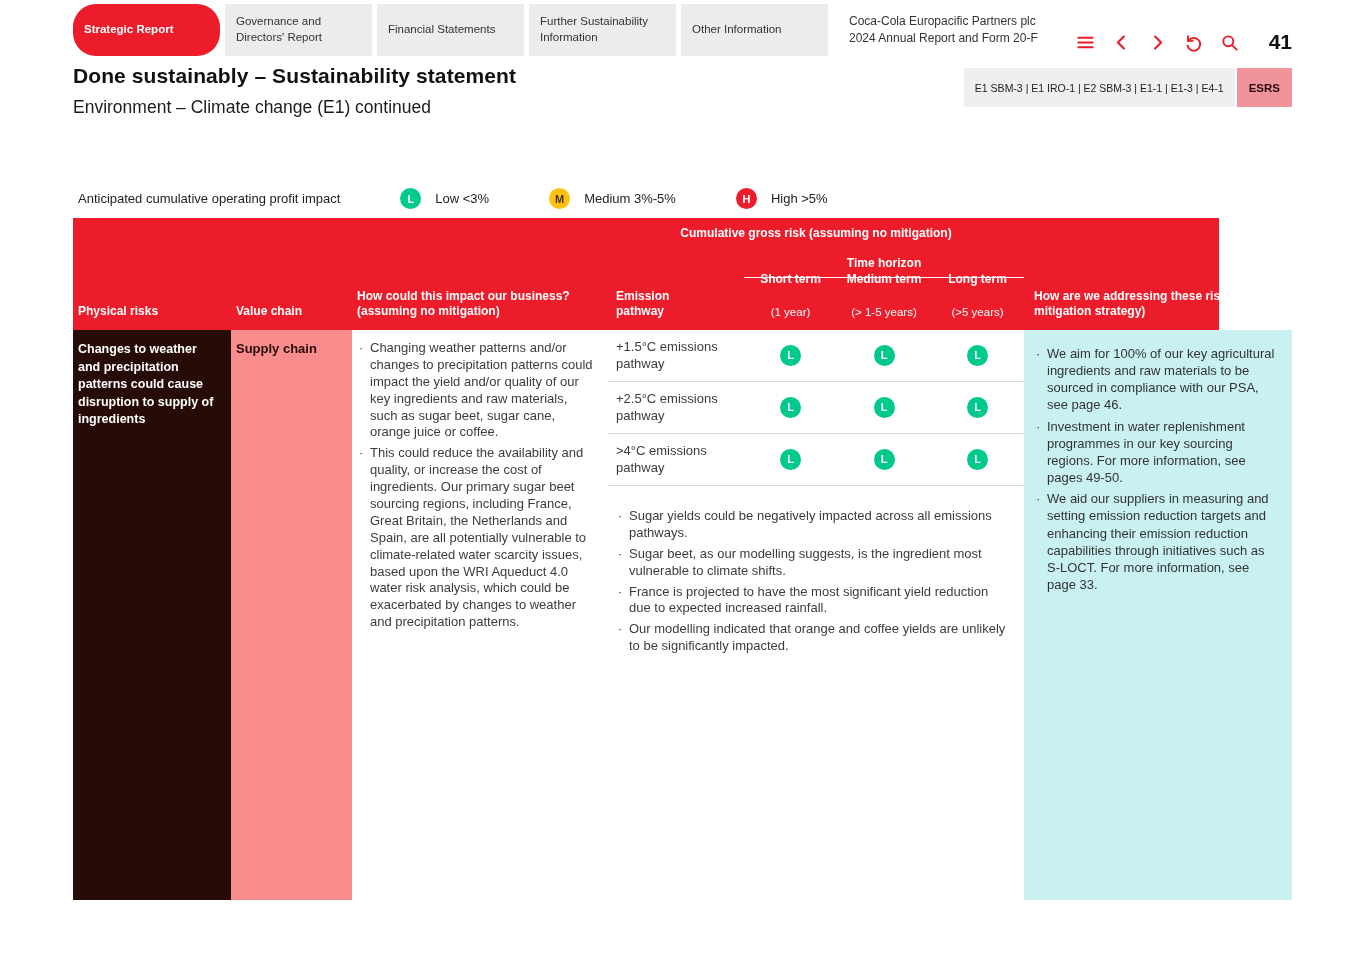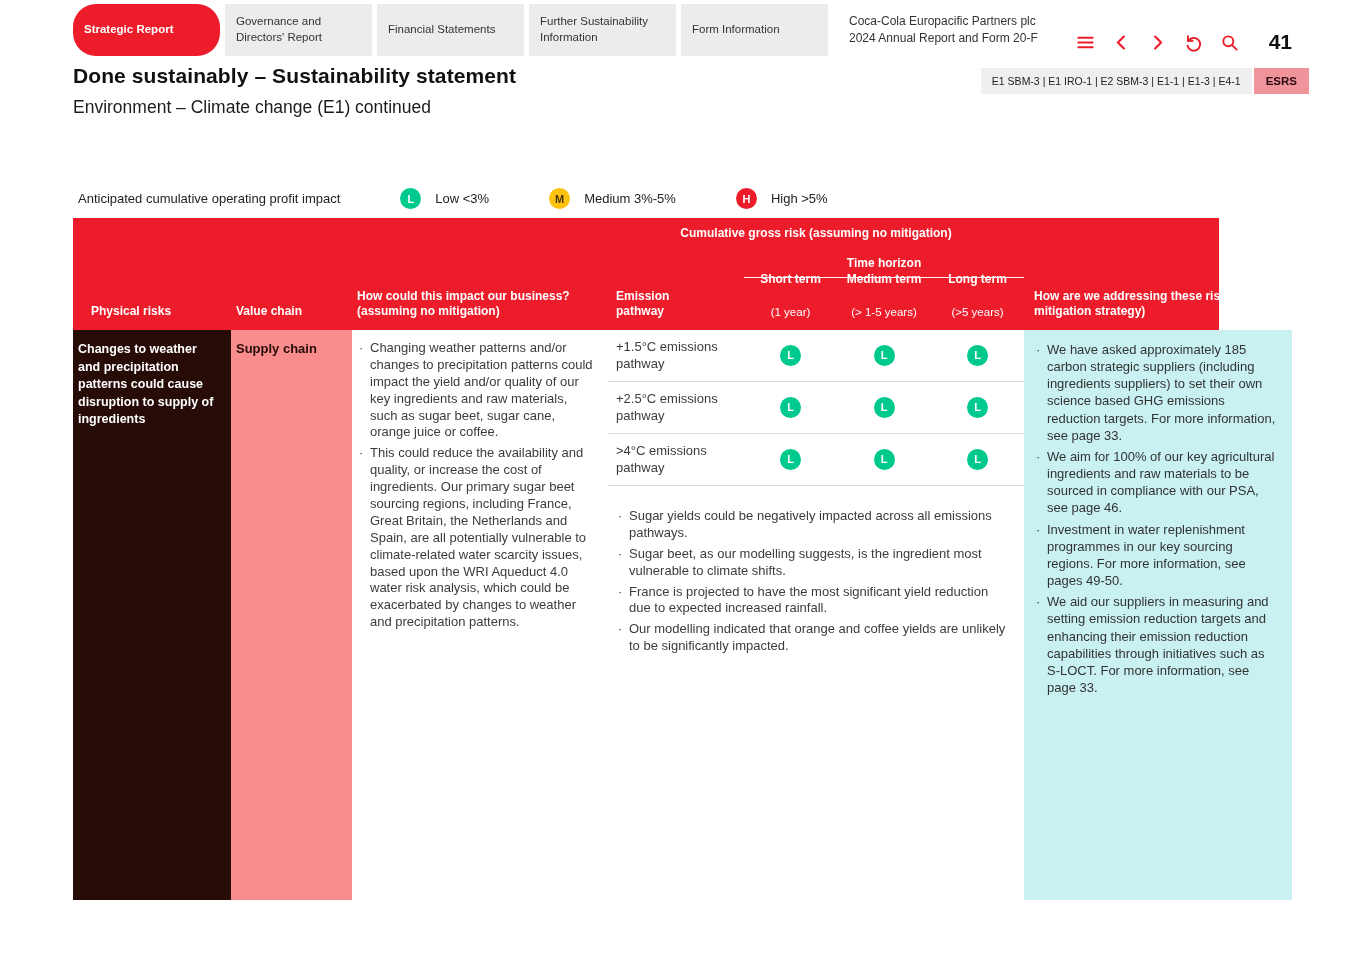--- a/index.html
+++ b/index.html
@@ -15,21 +15,21 @@
   .brand { margin-left:16px; font-size:12px; line-height:1.4; color:#333; display:flex; flex-direction:column; justify-content:center; }
   .spacer { flex:1; }
   .navicons { display:flex; align-items:flex-end; gap:17px; padding-bottom:4px; }
   .navicons svg { width:19px; height:19px; display:block; cursor:pointer; }
   .pagenum { margin-left:30px; align-self:flex-end; font-size:21px; font-weight:bold; color:#111; padding-bottom:2px; }
 
   
   .page-header { position:absolute; left:73px; top:64px; }
   .title { font-size:21px; font-weight:bold; color:#111; letter-spacing:.1px; }
   .subtitle { font-size:17.5px; color:#1c1c1c; margin-top:9px; }
-  .codes { position:absolute; right:56px; top:68px; height:26px; display:flex; align-items:stretch; }
+  .codes { position:absolute; right:73px; top:68px; height:39px; display:flex; align-items:stretch; }
   .codes-text { background:var(--codes-bg,#efefef); color:#222; font-size:10.5px; display:flex; align-items:center; padding:0 11px; }
   .esrs-badge { background:var(--badge-pink,#f0939a); color:#2a0b0d; font-size:11.5px; font-weight:bold; display:flex; align-items:center; padding:0 12px; margin-left:2px; }
 
   
   .legend { position:absolute; left:73px; top:188px; display:flex; align-items:center; font-size:13px; color:#222; }
   .legend-label { padding-left:5px; }
   .legend-item { display:flex; align-items:center; margin-left:60px; }
   .impact-badge { width:21px; height:21px; border-radius:50%; display:flex; align-items:center; justify-content:center;
                   font-size:11px; font-weight:bold; color:#fff; flex:0 0 auto; }
   .impact-badge.low { background:var(--low-green,#00c98d); }
@@ -39,21 +39,21 @@
 
   
   .risk-table { position:absolute; left:73px; top:218px; width:1146px; }
   .thead { display:grid; grid-template-columns:158px 121px 256px 136px 93px 94px 93px 268px;
            grid-template-rows:30px 30px 52px; background:var(--accent-red,#ed1c2a); color:#fff; }
   .th-group { grid-column:4/8; grid-row:1; display:flex; align-items:center; justify-content:center; font-size:12px; font-weight:bold; }
   .th-horizon { grid-column:5/8; grid-row:2; display:flex; align-items:center; justify-content:center; font-size:12px; font-weight:bold;
                 border-bottom:1px solid rgba(255,255,255,.95); }
   .th { grid-row:3; display:flex; flex-direction:column; justify-content:flex-end; padding:0 6px 10px 6px;
         font-size:12px; font-weight:bold; line-height:1.3; }
-  .th.c1 { grid-column:1; padding-left:18px; }
+  .th.c1 { grid-column:1; padding-left:5px; }
   .th.c2 { grid-column:2; padding-left:5px; }
   .th.c3 { grid-column:3; padding-left:5px; padding-right:14px; }
   .th.c4 { grid-column:4; padding-left:8px; }
   .th.c5 { grid-column:5; } .th.c6 { grid-column:6; } .th.c7 { grid-column:7; }
   .th.center { align-items:center; text-align:center; padding-left:2px; padding-right:2px; }
   .th .sub { font-weight:normal; font-size:11.5px; margin-top:17px; }
   .th.c8 { grid-column:8; padding-left:10px; padding-right:16px; }
 
   .tbody { display:grid; grid-template-columns:158px 121px 256px 416px 268px; min-height:570px; }
   .cell-risk { background:var(--dark-cell,#260b06); color:#fff; font-size:12.5px; font-weight:bold; line-height:1.4; padding:11px 10px 0 5px; }
@@ -75,21 +75,21 @@
 </head>
 <body>
 
 <div class="page">
 
   <div class="nav">
     <div class="tab active">Strategic Report</div>
     <div class="tab">Governance and Directors' Report</div>
     <div class="tab">Financial Statements</div>
     <div class="tab">Further Sustainability Information</div>
-    <div class="tab">Form Information</div>
+    <div class="tab">Other Information</div>
     <div class="brand">
       <div>Coca-Cola Europacific Partners plc</div>
       <div>2024 Annual Report and Form 20-F</div>
     </div>
     <div class="spacer"></div>
     <div class="navicons">
       <svg viewBox="0 0 24 24" fill="none" stroke="#ed1c2a" stroke-width="2.6" stroke-linecap="round">
           <path d="M3 6h18M3 12h18M3 18h18"></path>
         </svg>
       <svg viewBox="0 0 24 24" fill="none" stroke="#ed1c2a" stroke-width="2.8" stroke-linecap="round" stroke-linejoin="round">
@@ -209,21 +209,20 @@
         <div class="model-text">
           <div class="model-bullets">
             <div class="bullet first">Sugar yields could be negatively impacted across all emissions pathways.</div>
             <div class="bullet">Sugar beet, as our modelling suggests, is the ingredient most vulnerable to climate shifts.</div>
             <div class="bullet">France is projected to have the most significant yield reduction due to expected increased rainfall.</div>
             <div class="bullet">Our modelling indicated that orange and coffee yields are unlikely to be significantly impacted.</div>
           </div>
         </div>
       </div>
       <div class="cell-mitigation">
-        <div class="bullet first">We have asked approximately 185 carbon strategic suppliers (including ingredients suppliers) to set their own science based GHG emissions reduction targets. For more information, see page 33.</div>
         <div class="bullet">We aim for 100% of our key agricultural ingredients and raw materials to be sourced in compliance with our PSA, see page 46.</div>
         <div class="bullet">Investment in water replenishment programmes in our key sourcing regions. For more information, see pages 49-50.</div>
         <div class="bullet">We aid our suppliers in measuring and setting emission reduction targets and enhancing their emission reduction capabilities through initiatives such as S-LOCT. For more information, see page 33.</div>
       </div>
     </div>
 
   </div>
 </div>
 
 </body></html>

